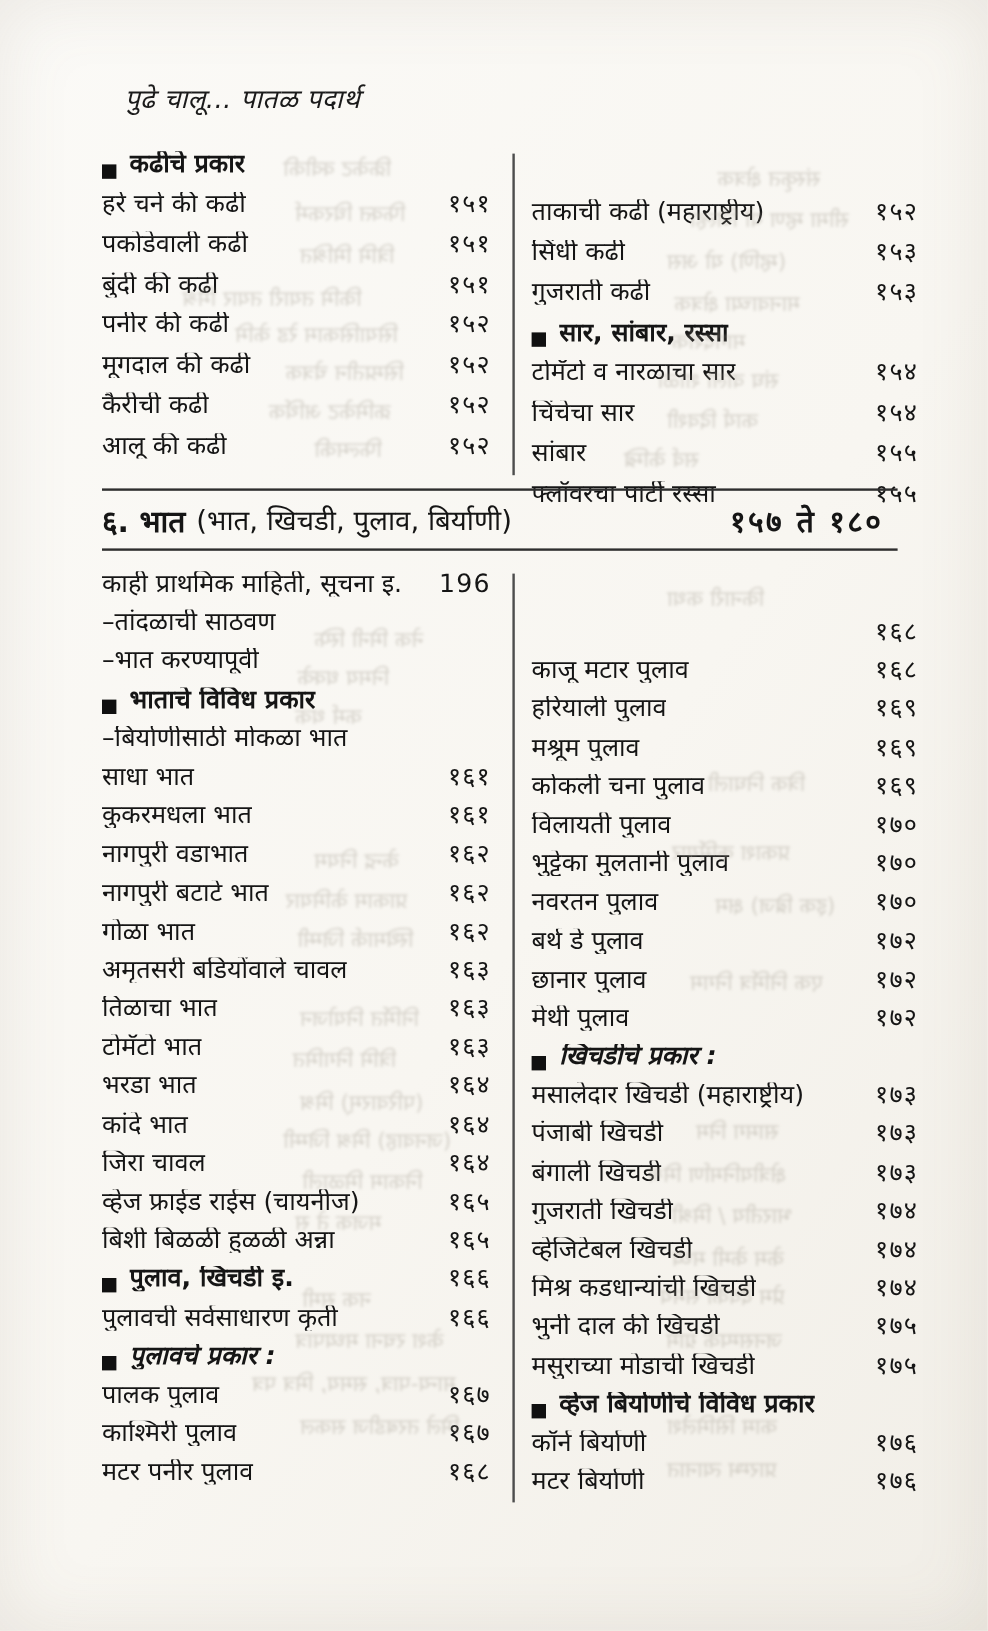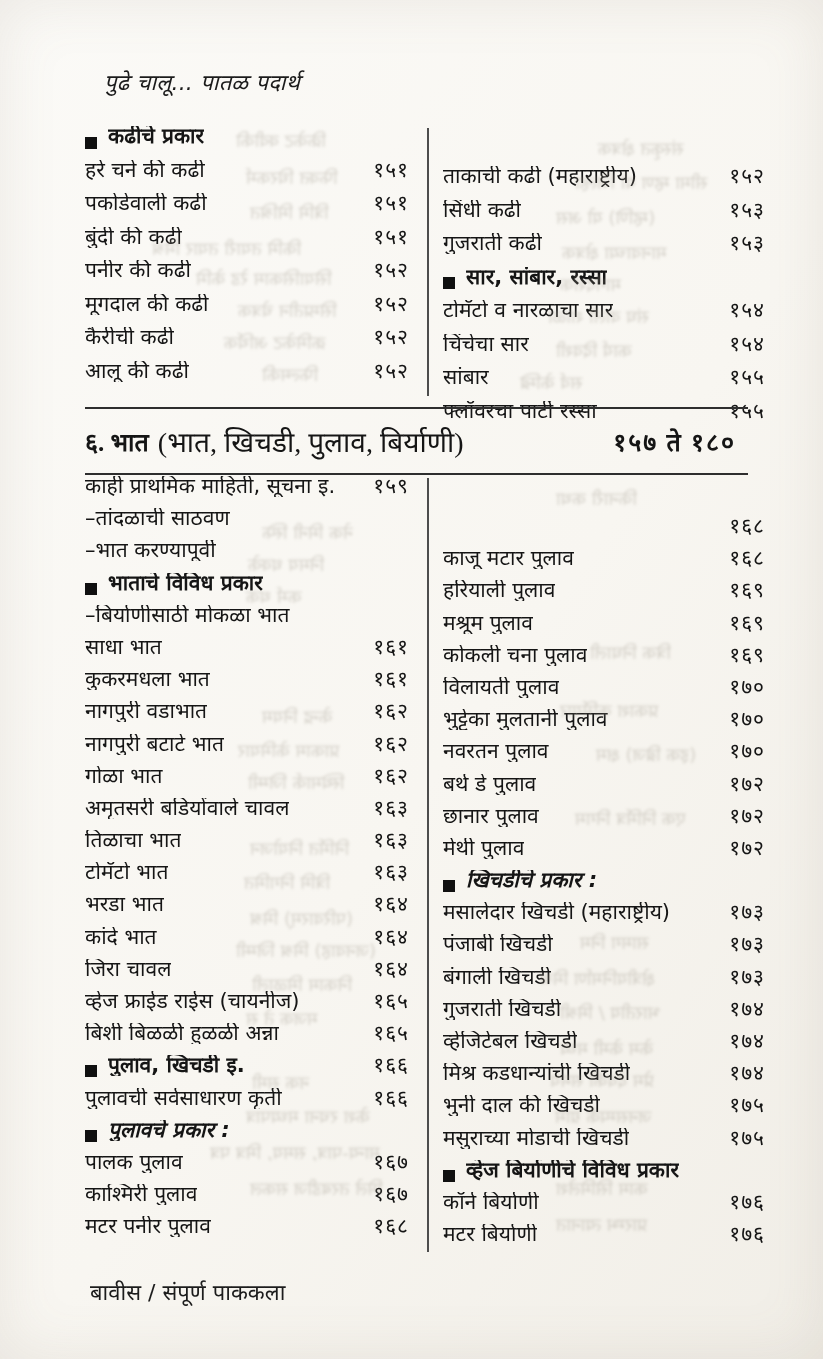--- a/index.html
+++ b/index.html
@@ -38,26 +38,26 @@
   .row .lbl{overflow:hidden;}
   .row .fill{flex:1;min-width:4px;}
   .row .pg{letter-spacing:1px;}
   .row.h .lbl{font-weight:bold;}
   .row.hi .lbl{font-weight:bold;font-style:italic;}
   .sq{
     display:inline-block;width:12px;height:12px;background:#101010;
     margin-right:11px;flex:0 0 auto;align-self:center;
   }
   .band{
-    position:absolute;left:85px;top:407px;width:663px;height:68px;
+    position:absolute;left:85px;top:407px;width:663px;height:52px;
     border-top:2px solid #2e2e2e;border-bottom:2px solid #2e2e2e;
-    display:flex;align-items:center;box-sizing:border-box;font-family:Liberation Serif, serif;
+    display:flex;align-items:center;box-sizing:border-box;
   }
   .band .num-title{font-weight:bold;font-size:25px;}
-  .band .subtitle{font-size:28px;margin-left:9px;}
+  .band .subtitle{font-size:23px;margin-left:9px;}
   .band .range{margin-left:auto;margin-right:12px;font-weight:bold;font-size:25px;letter-spacing:2px;}
   .footer{
     position:absolute;left:90px;top:1276px;font-size:22px;color:#1c1c1c;
   }
   .ghost{
     position:absolute;color:#a59f93;opacity:.42;
     filter:blur(1.5px);transform:scaleX(-1);
     font-size:18px;white-space:nowrap;pointer-events:none;
   }
 </style>
@@ -164,21 +164,21 @@
     <span class="range">१५७ ते १८०</span>
   </div>
 
   <div class="toc-section sec2">
     <div class="divider"></div>
     <div class="cols">
       <div class="col-left" id="sec2-left">
           <div class="row">
             <span class="lbl">काही प्राथमिक माहिती, सूचना इ.</span>
             <span class="fill"></span>
-            <span class="pg">१५९</span>
+            <span class="pg">196</span>
           </div>
           <div class="row">
             <span class="lbl">–तांदळाची साठवण</span>
             <span class="fill"></span>
           </div>
           <div class="row">
             <span class="lbl">–भात करण्यापूर्वी</span>
             <span class="fill"></span>
           </div>
           <div class="row h">
@@ -399,21 +399,20 @@
           </div>
           <div class="row">
             <span class="lbl">मटर बिर्याणी</span>
             <span class="fill"></span>
             <span class="pg">१७६</span>
           </div>
         </div>
     </div>
   </div>
 
-  <div class="footer">बावीस / संपूर्ण पाककला</div>
 
   <div id="ghost-layer">
       <span class="ghost" style="left: 236px; top: 128px;">क्रिकेट क्वीकी</span>
       <span class="ghost" style="left: 246px; top: 165px;">फिक्त धिरकर्म</span>
       <span class="ghost" style="left: 250px; top: 200px;">त्रिमि मिश्रित</span>
       <span class="ghost" style="left: 152px; top: 236px;">किमि तयारी तयार मिश्र</span>
       <span class="ghost" style="left: 196px; top: 266px;">सियासिकाम रेड केमि</span>
       <span class="ghost" style="left: 238px; top: 298px;">सिम्प्रतीन चेत्रक</span>
       <span class="ghost" style="left: 224px; top: 330px;">क्रमिकेट अर्थिक</span>
       <span class="ghost" style="left: 262px; top: 362px;">फिल्मकी</span>

